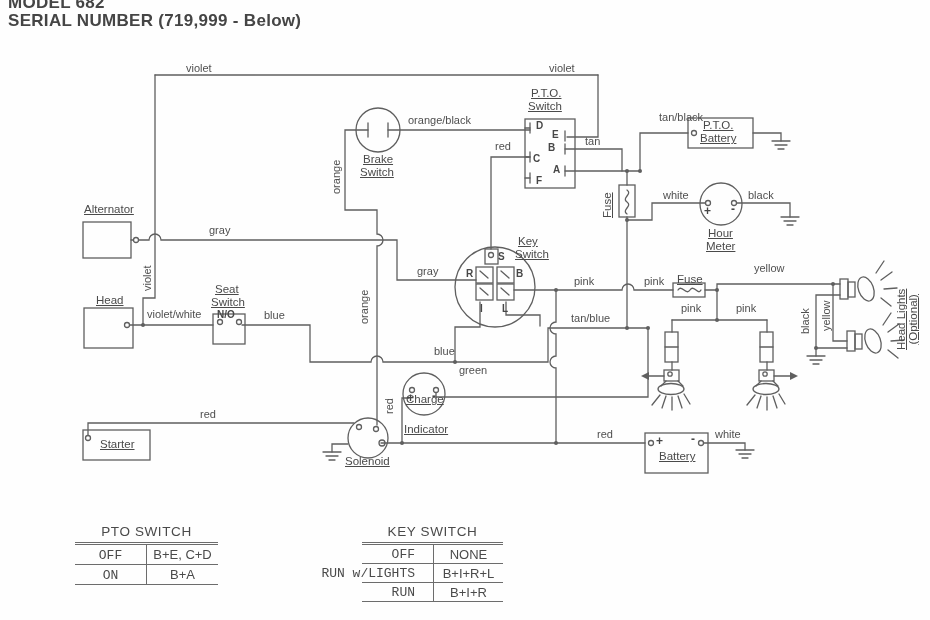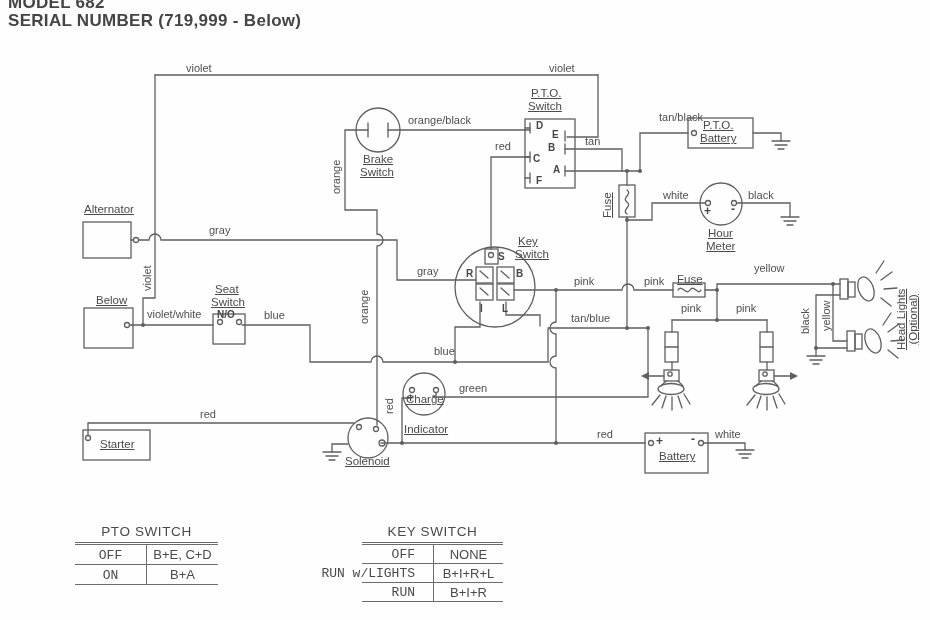--- a/index.html
+++ b/index.html
@@ -183,21 +183,21 @@
         <circle cx="627" cy="171" r="2"></circle>
       <circle cx="627" cy="220" r="2"></circle>
         <circle cx="143" cy="325" r="2"></circle>
     </g>
   </svg>
 
   <div class="title" style="top:-7px">MODEL 682</div>
   <div class="title" style="top:11px">SERIAL NUMBER (719,999 - Below)</div>
 
   <span class="lbl comp" style="left:84px;top:203px">Alternator</span>
-  <span class="lbl comp" style="left:96px;top:294px">Below</span>
+  <span class="lbl comp" style="left:96px;top:294px">Head</span>
   <span class="lbl comp" style="left:215px;top:283px">Seat</span>
   <span class="lbl comp" style="left:211px;top:296px">Switch</span>
   <span class="lbl pin" style="left:217px;top:309px">N/O</span>
   <span class="lbl comp" style="left:363px;top:153px">Brake</span>
   <span class="lbl comp" style="left:360px;top:166px">Switch</span>
   <span class="lbl comp" style="left:531px;top:87px">P.T.O.</span>
   <span class="lbl comp" style="left:528px;top:100px">Switch</span>
   <span class="lbl comp" style="left:703px;top:119px">P.T.O.</span>
   <span class="lbl comp" style="left:700px;top:132px">Battery</span>
   <span class="lbl comp" style="left:518px;top:235px">Key</span>
@@ -227,21 +227,21 @@
   <span class="lbl" style="left:417px;top:265px">gray</span>
   <span class="lbl" style="left:495px;top:140px">red</span>
   <span class="lbl" style="left:200px;top:408px">red</span>
   <span class="lbl" style="left:597px;top:428px">red</span>
   <span class="lbl vert" style="left:383px;top:414px">red</span>
   <span class="lbl" style="left:264px;top:309px">blue</span>
   <span class="lbl" style="left:434px;top:345px">blue</span>
   <span class="lbl" style="left:585px;top:135px">tan</span>
   <span class="lbl" style="left:659px;top:111px">tan/black</span>
   <span class="lbl" style="left:571px;top:312px">tan/blue</span>
-  <span class="lbl" style="left:459px;top:382px">green</span>
+  <span class="lbl" style="left:459px;top:364px">green</span>
   <span class="lbl" style="left:663px;top:189px">white</span>
   <span class="lbl" style="left:715px;top:428px">white</span>
   <span class="lbl" style="left:748px;top:189px">black</span>
   <span class="lbl vert" style="left:799px;top:334px">black</span>
   <span class="lbl" style="left:754px;top:262px">yellow</span>
   <span class="lbl vert" style="left:820px;top:331px">yellow</span>
   <span class="lbl" style="left:574px;top:275px">pink</span>
   <span class="lbl" style="left:644px;top:275px">pink</span>
   <span class="lbl" style="left:681px;top:302px">pink</span>
   <span class="lbl" style="left:736px;top:302px">pink</span>

